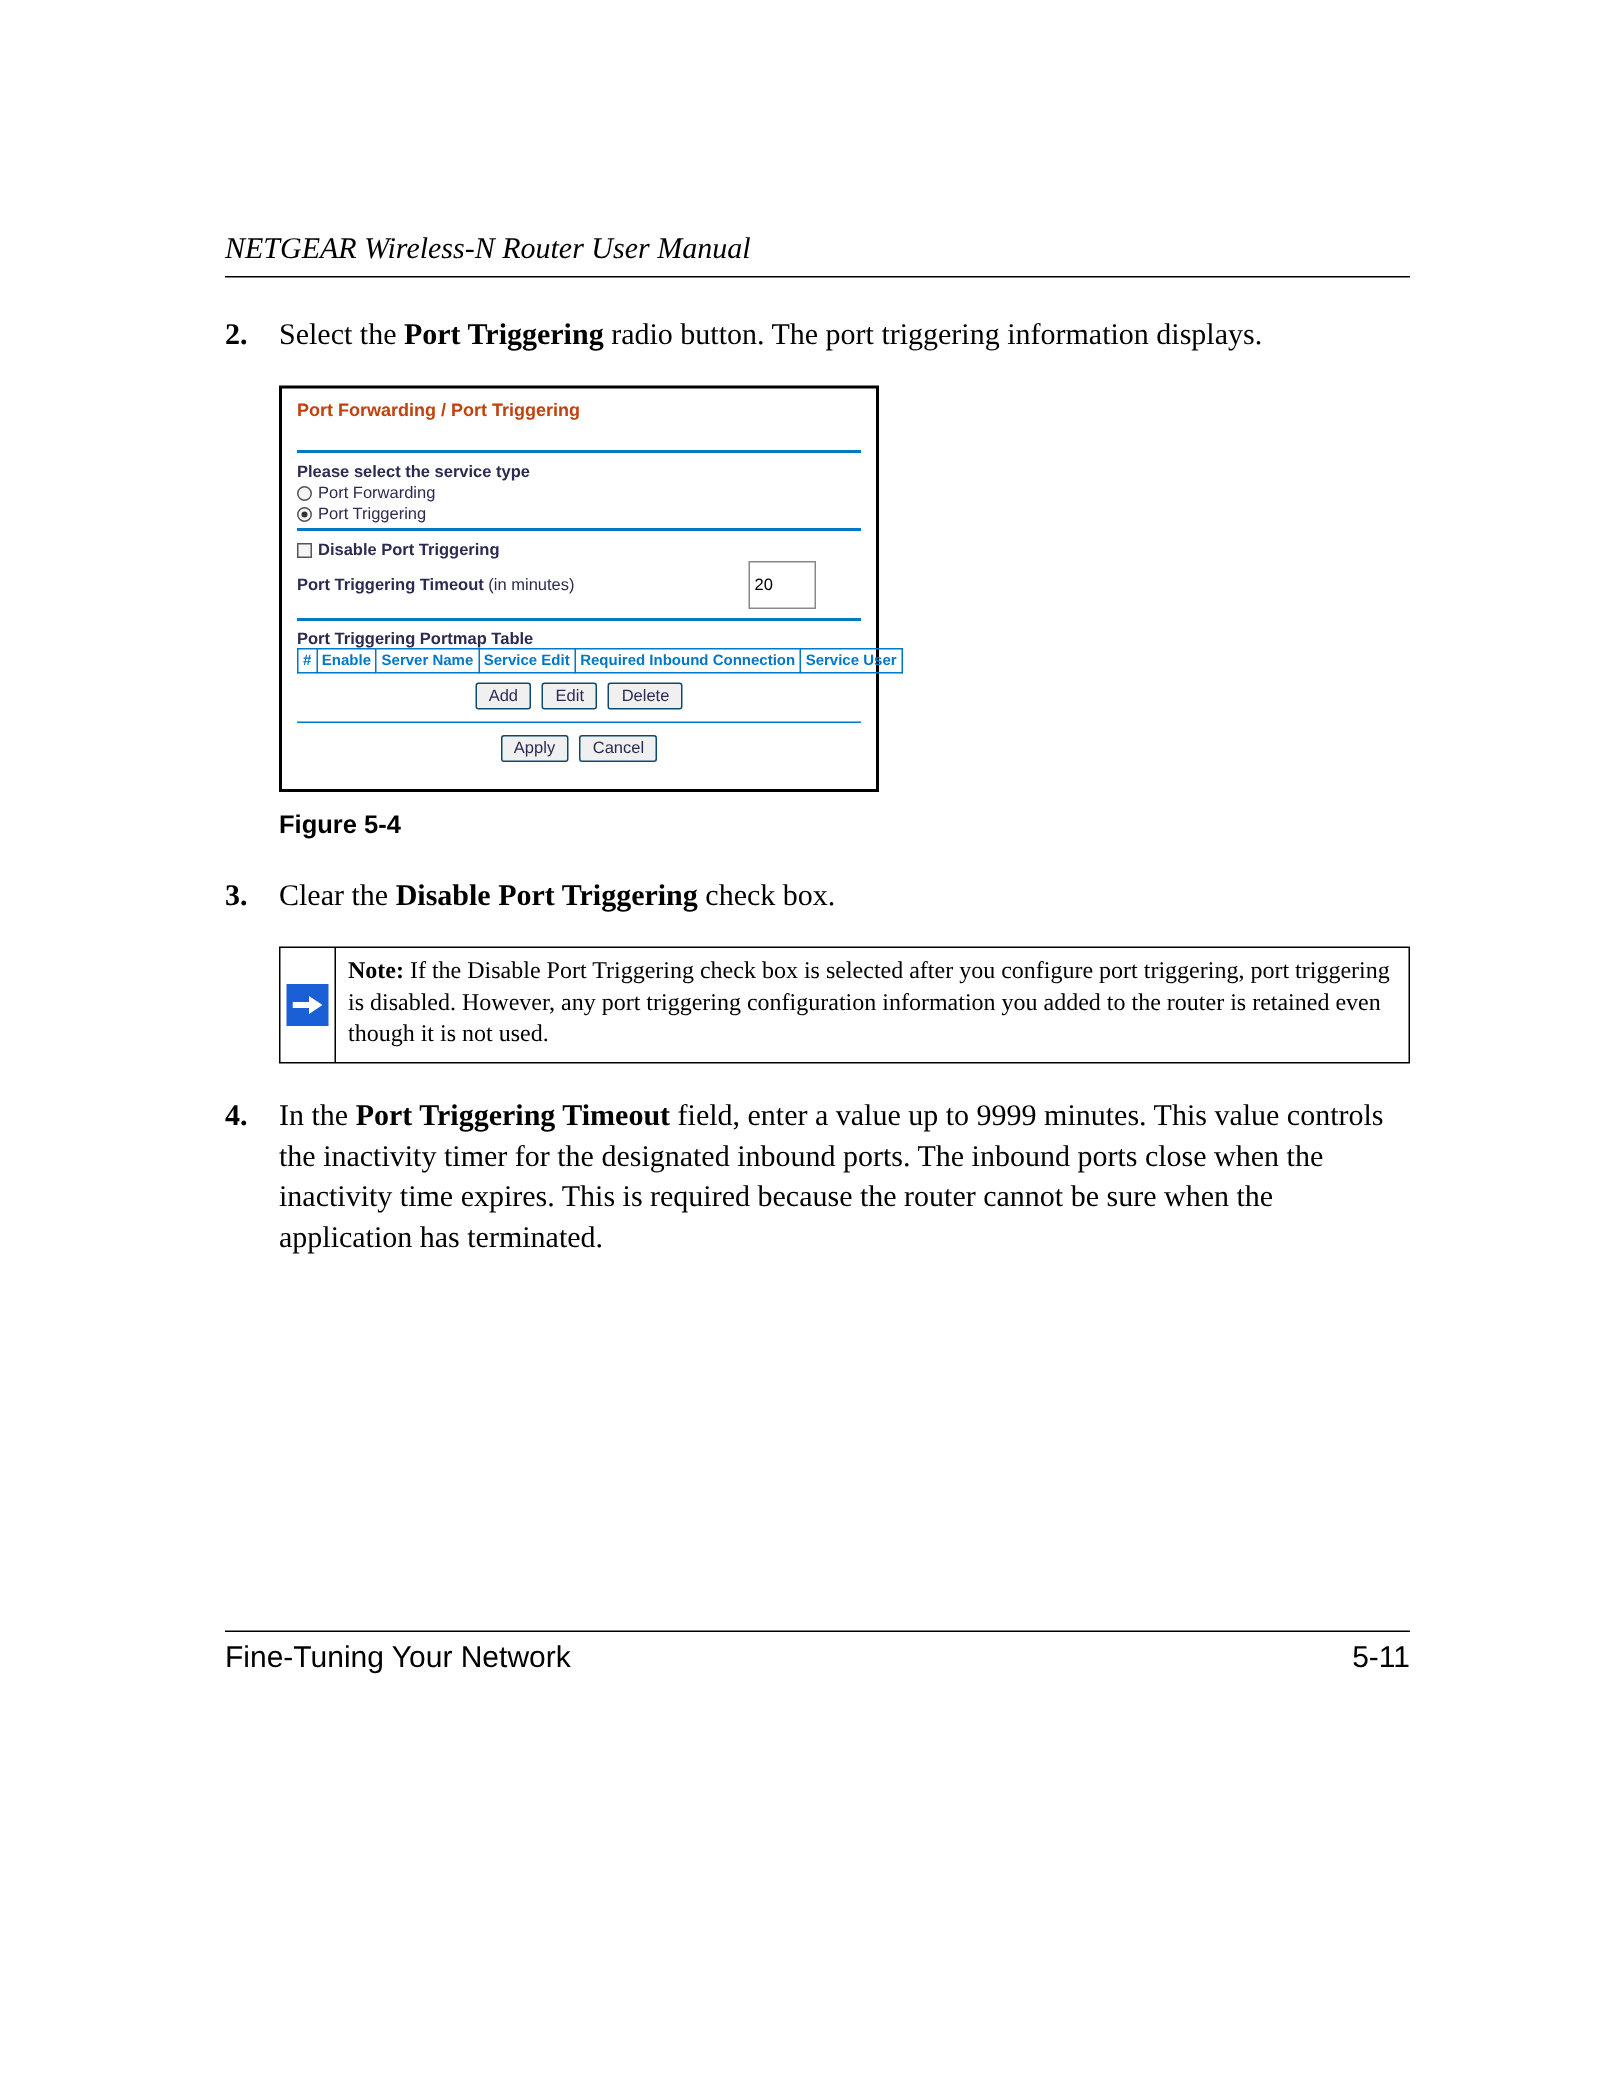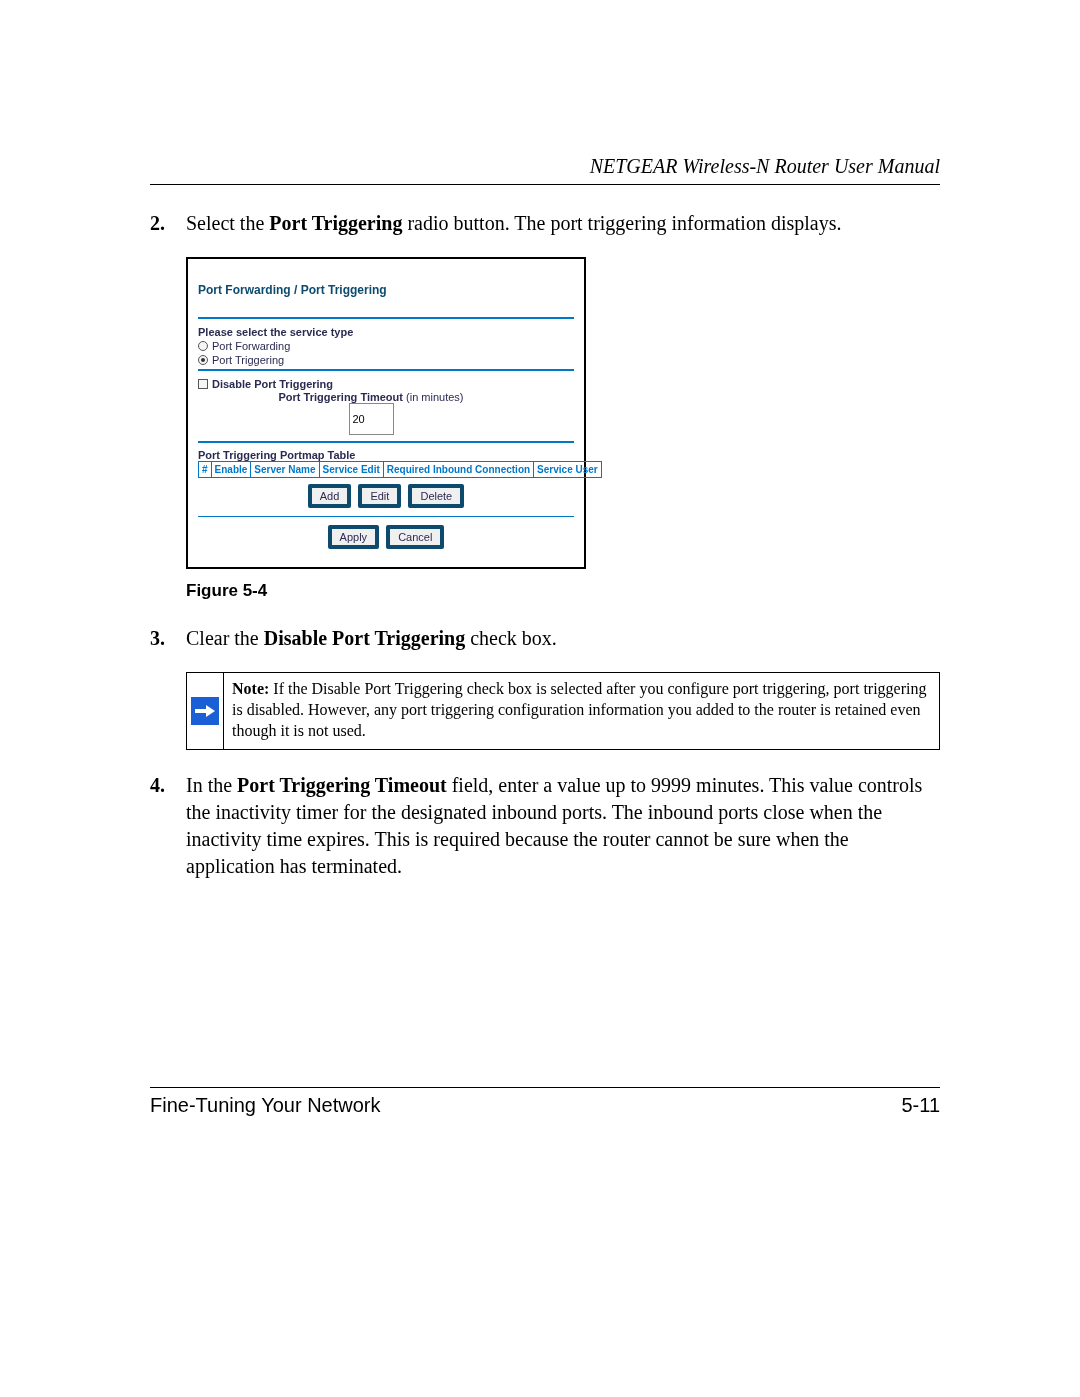--- a/index.html
+++ b/index.html
@@ -13,21 +13,21 @@
     position: relative;
     box-sizing: border-box;
   }
   .page {
     padding: 155px 140px 0 150px;
     box-sizing: border-box;
   }
   .running-head {
     font-style: italic;
     font-size: 20px;
-    text-align: right;
+    text-align: left;
     margin-bottom: 6px;
   }
   hr.rule {
     border: none;
     border-top: 1px solid #000;
     margin: 0 0 25px 0;
   }
   .step {
     display: flex;
     font-size: 20px;
@@ -51,24 +51,24 @@
   }
   .screenshot {
     border: 2px solid #000;
     width: 396px;
     background: #fff;
     font-family: Arial, Helvetica, sans-serif;
     font-size: 11px;
     color: #2b2b52;
   }
   .screenshot .panel-title {
-    color: #0c4a6e;
+    color: #c2410c;
     font-size: 12px;
     font-weight: bold;
-    padding: 24px 10px 6px 10px;
+    padding: 7px 10px 6px 10px;
   }
   .screenshot .section {
     padding: 12px 10px;
   }
   .screenshot .hr-blue {
     border: none;
     border-top: 2px solid #0078c8;
     margin: 2px 0 6px 0;
   }
   .screenshot .line {
@@ -99,21 +99,20 @@
     background: #333;
     border-radius: 50%;
     top: 2px;
     left: 2px;
   }
   .timeout-row {
     display: flex;
     align-items: center;
     justify-content: space-between;
     padding-right: 30px;
-    flex-direction: column;
   }
   .timeout-input {
     border: 1px solid #888;
     width: 45px;
     height: 32px;
     font-size: 11px;
     padding: 0 3px;
     box-sizing: border-box;
   }
   .portmap-header {
@@ -133,21 +132,21 @@
     padding: 2px 3px;
     text-align: center;
     white-space: nowrap;
   }
   .btn-row {
     text-align: center;
     padding: 6px 0;
   }
   .btn {
     display: inline-block;
-    border: 4px solid #0c4a6e;
+    border: 1px solid #0c4a6e;
     background: #f0f0f0;
     font-family: Arial, sans-serif;
     font-size: 11px;
     padding: 2px 8px;
     margin: 0 2px;
     border-radius: 2px;
   }
   .hr-thin {
     border: none;
     border-top: 1px solid #0078c8;

